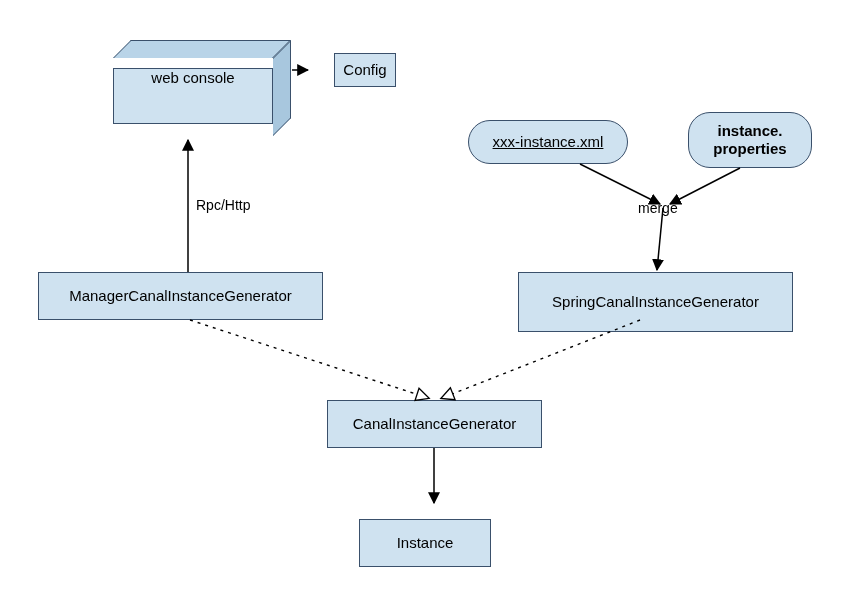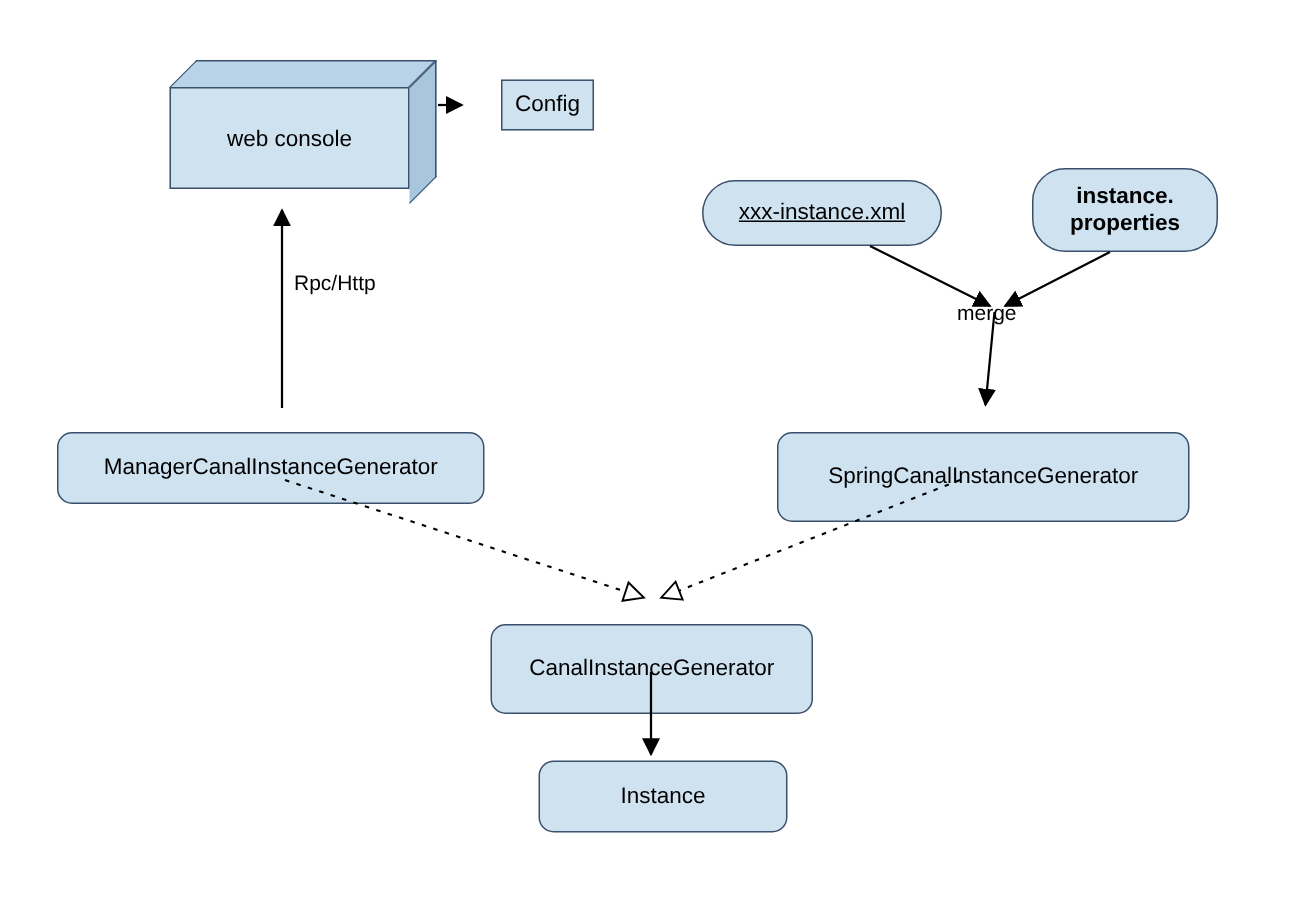--- a/index.html
+++ b/index.html
@@ -18,46 +18,45 @@
     background: #cfe2f0;
     border: 1px solid #3a506b;
     display: flex;
     align-items: center;
     justify-content: center;
     text-align: center;
     box-sizing: border-box;
     line-height: 1.2;
   }
   .rounded {
-    border-radius: 10px;
-    margin-top: 16px;
+    border-radius: 0;
   }
   .pill {
     border-radius: 22px;
   }
   .label {
     position: absolute;
     font-size: 14px;
     color: #000;
     background: transparent;
   }
   
   .box3d {
     position: absolute;
   }
   .box3d .front {
     position: absolute;
     left: 0;
-    top: 18px;
+    top: 28px;
     width: 160px;
-    height: 68px;
+    height: 56px;
     background: #cfe2f0;
     border: 1px solid #3a506b;
     display: flex;
-    align-items: center;
+    align-items: flex-start;
     justify-content: center;
     box-sizing: border-box;
   }
   .box3d .top {
     position: absolute;
     left: 0;
     top: 0;
     width: 160px;
     height: 18px;
     background: #b9d4e8;
@@ -114,29 +113,29 @@
 </div>
 
 <div class="node rounded" style="left:38px; top:272px; width:285px; height:48px;">
   <span>ManagerCanalInstanceGenerator</span>
 </div>
 
 <div class="node rounded" style="left:518px; top:272px; width:275px; height:60px;">
   <span>SpringCanalInstanceGenerator</span>
 </div>
 
-<div class="node rounded" style="left:327px; top:400px; width:215px; height:60px;">
+<div class="node rounded" style="left:327px; top:400px; width:215px; height:48px;">
   <span>CanalInstanceGenerator</span>
 </div>
 
-<div class="node rounded" style="left:359px; top:491px; width:166px; height:48px;">
+<div class="node rounded" style="left:359px; top:519px; width:132px; height:48px;">
   <span>Instance</span>
 </div>
 
-<div class="label" style="left:196px; top:180px;">Rpc/Http</div>
+<div class="label" style="left:196px; top:197px;">Rpc/Http</div>
 <div class="label" style="left:638px; top:200px;">merge</div>
 
 <svg class="overlay" xmlns="http://www.w3.org/2000/svg">
   <defs>
     <marker id="arrow" viewBox="0 0 10 10" refX="9" refY="5" markerWidth="8" markerHeight="8" orient="auto-start-reverse">
       <path d="M 0 0 L 10 5 L 0 10 z" fill="#000"></path>
     </marker>
     <marker id="openarrow" viewBox="0 0 12 12" refX="10" refY="6" markerWidth="11" markerHeight="11" orient="auto-start-reverse">
       <path d="M 1 1 L 11 6 L 1 11 z" fill="#fff" stroke="#000" stroke-width="1"></path>
     </marker>

